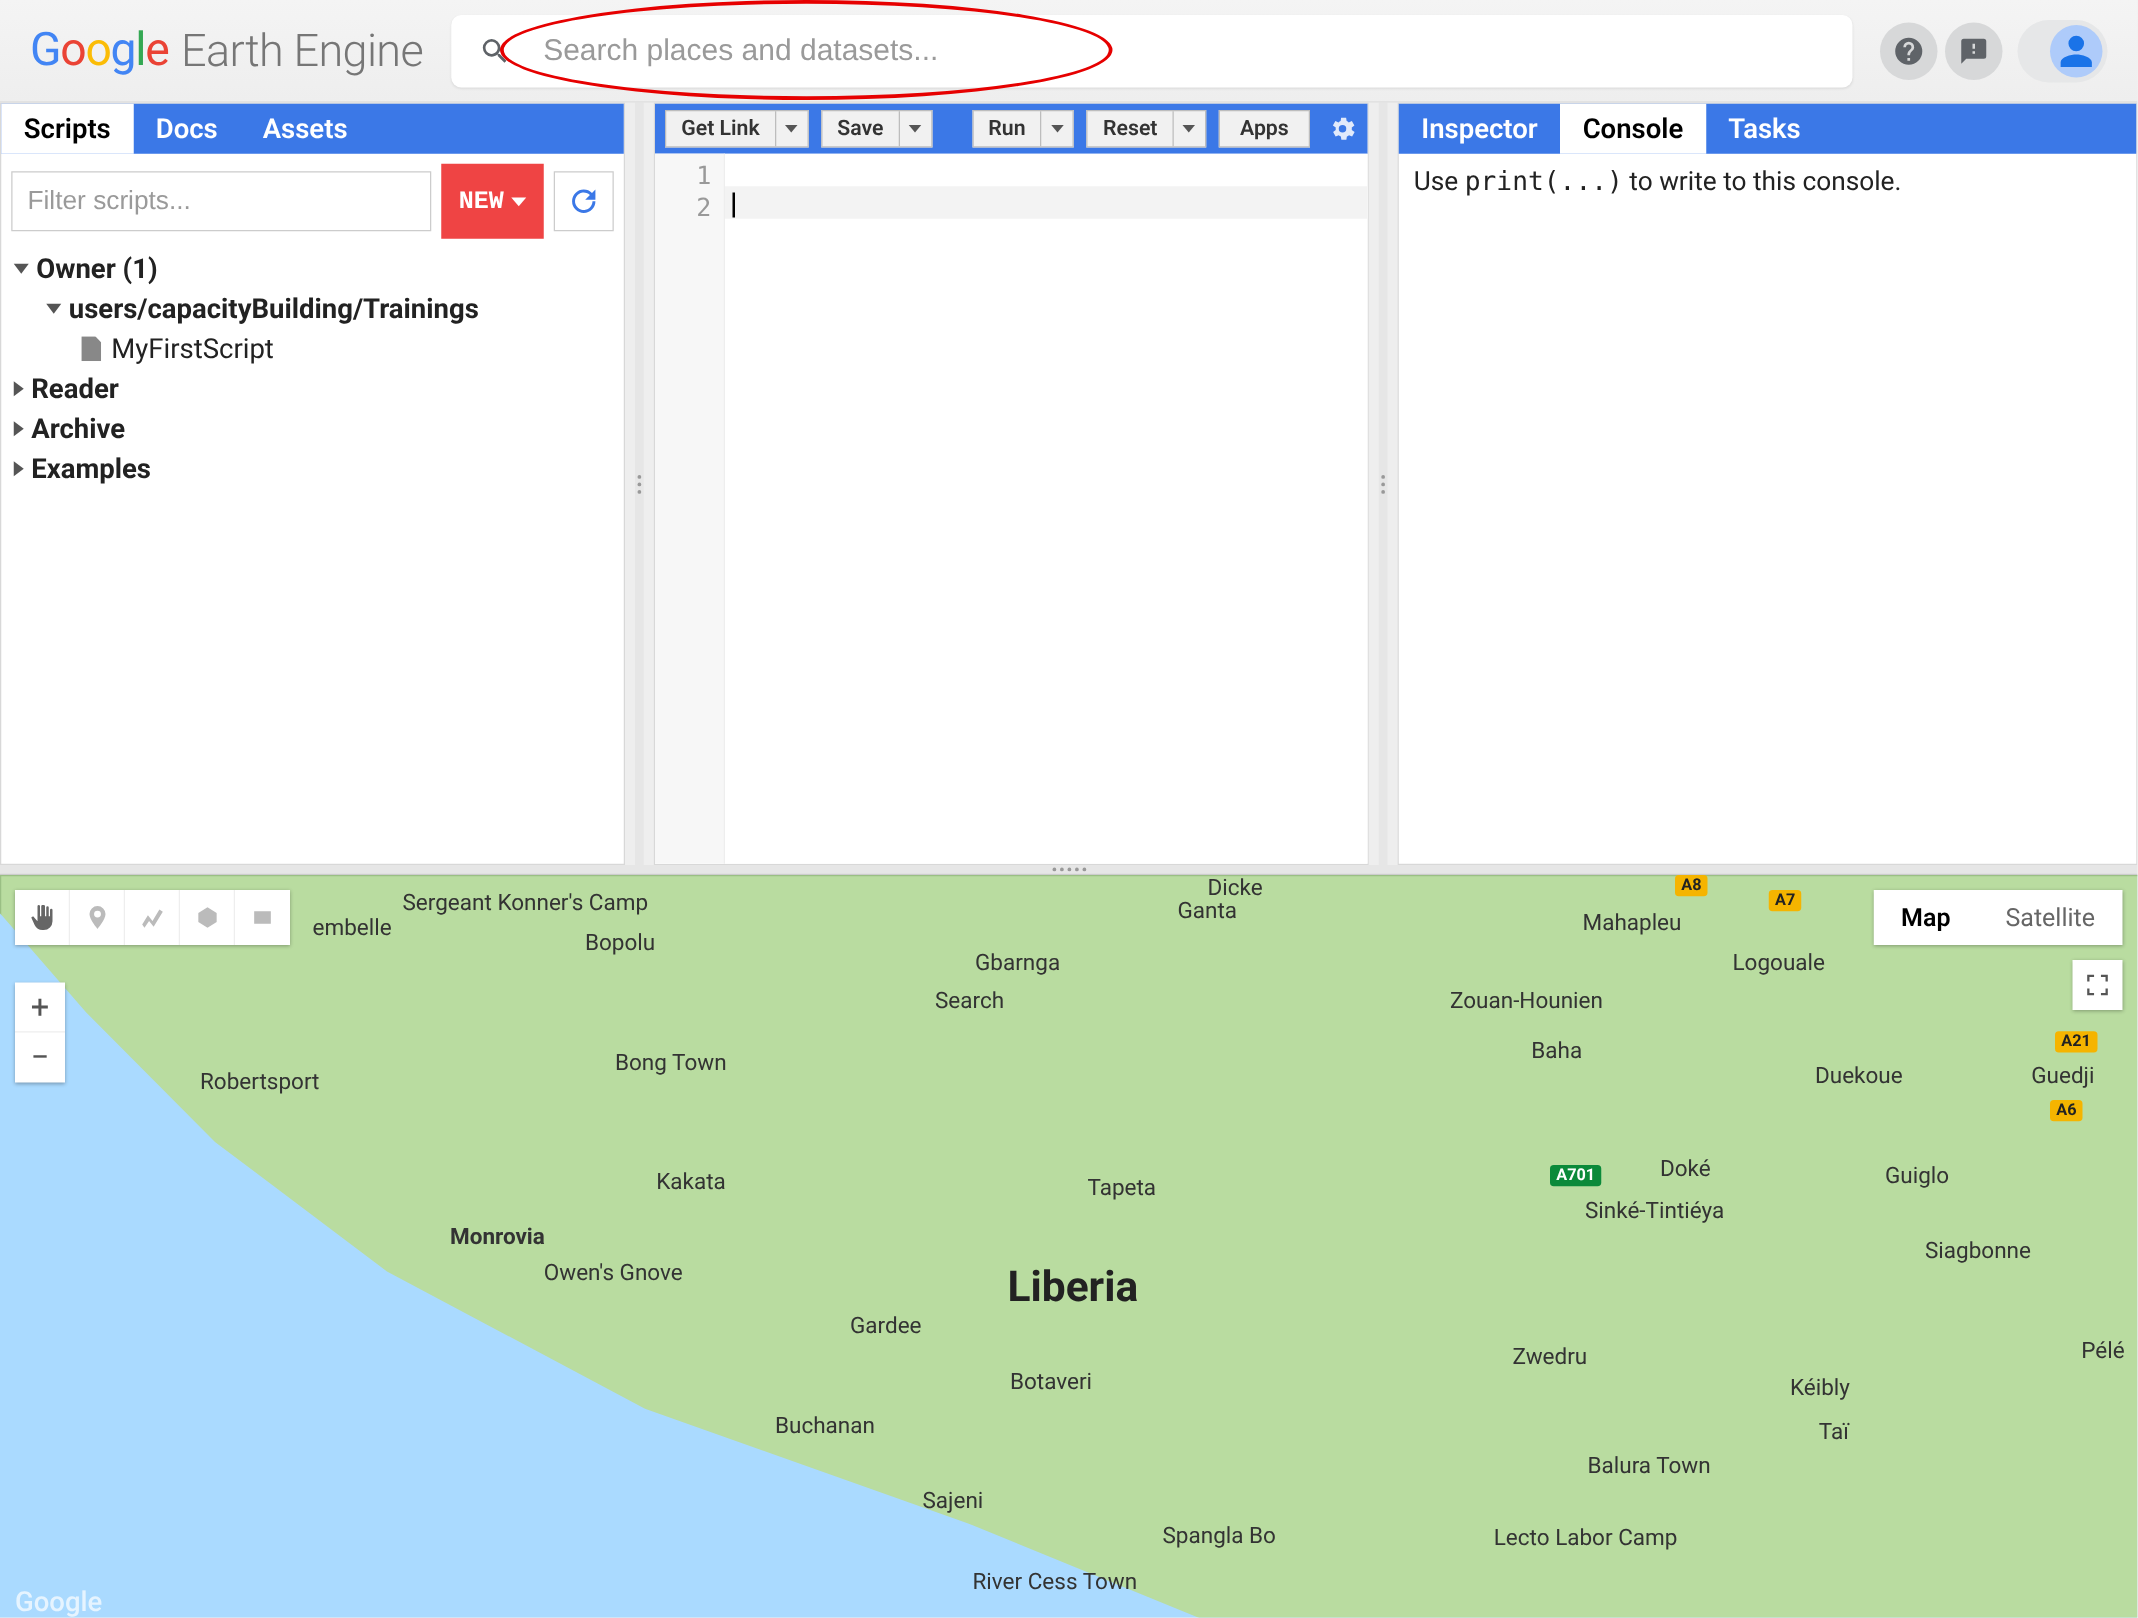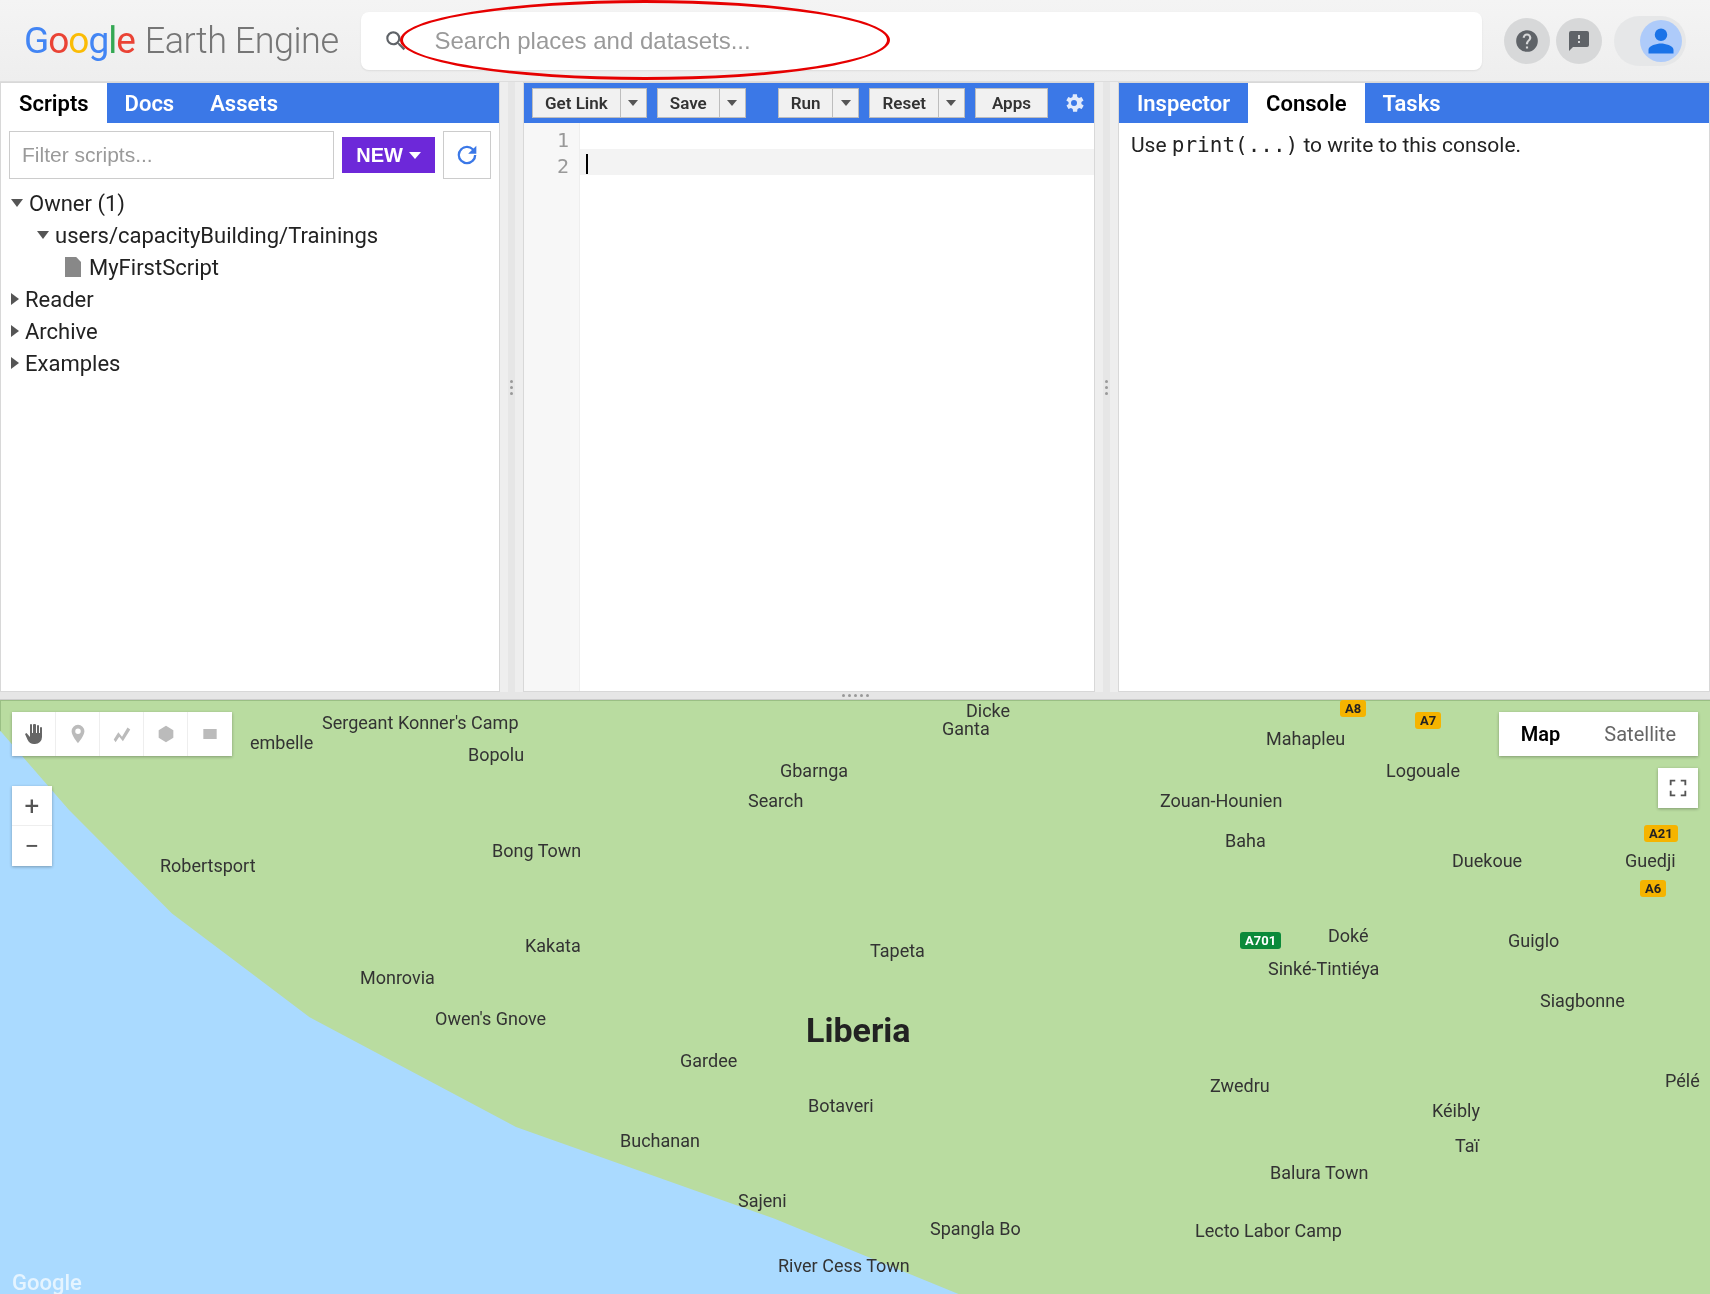--- a/index.html
+++ b/index.html
@@ -26,31 +26,31 @@
   .panel-mid { width: 572px; }
   .panel-right { flex: 1; }
 
   .tabbar { height: 40px; background: #3b78e7; display: flex; align-items: stretch; }
   .tab { padding: 0 18px; display: flex; align-items: center; font-size: 22px; font-weight: 600; color: #fff; cursor: pointer; }
   .tab.active { background: #fff; color: #000; }
 
   .left-toolbar { display: flex; align-items: center; padding: 8px; gap: 8px; }
   .filter-input { flex: 1; height: 48px; border: 1px solid #ccc; font-size: 21px; padding: 0 12px; color: #555; }
   .filter-input::placeholder { color: #9a9a9a; }
-  .new-btn { height: 36px; background: #6d28d9; color: #fff; font-weight: 600; font-size: 20px; padding: 0 14px; border: none; display: flex; align-items: center; gap: 6px; cursor: pointer; }
+  .new-btn { height: 60px; background: #ef4444; color: #fff; font-weight: 600; font-size: 20px; padding: 0 14px; border: none; display: flex; align-items: center; gap: 6px; cursor: pointer; font-family: Liberation Mono, monospace; }
   .new-btn .caret { width:0; height:0; border-left:6px solid transparent; border-right:6px solid transparent; border-top:7px solid #fff; }
   .refresh-btn { width: 48px; height: 48px; border: 1px solid #ccc; background: #fff; display:flex; align-items:center; justify-content:center; cursor:pointer; }
   .refresh-btn svg { fill:#3b78e7; }
 
   .tree { padding: 0 10px 10px 10px; font-size: 22px; color:#222; }
   .tree-row { display:flex; align-items:center; height: 32px; cursor: pointer; white-space: nowrap; }
   .tri { display:inline-block; margin-right:6px; }
   .tri.open { width:0; height:0; border-left:6px solid transparent; border-right:6px solid transparent; border-top:8px solid #555; }
   .tri.closed { width:0; height:0; border-top:6px solid transparent; border-bottom:6px solid transparent; border-left:8px solid #555; }
-  .tree-row.bold { font-weight:400; }
+  .tree-row.bold { font-weight:700; }
   .tree-indent-1 { padding-left: 26px; }
   .tree-indent-2 { padding-left: 54px; }
   .file-ico { width:16px; height:20px; background:#888; margin-right:8px; display:inline-block; clip-path: polygon(0 0, 70% 0, 100% 25%, 100% 100%, 0 100%); }
 
   .mid-toolbar { height: 40px; background: #3b78e7; display:flex; align-items:center; padding: 0 8px; gap: 10px; }
   .tool-btn { height: 30px; background: #f1f1f1; border: 1px solid #bdbdbd; display:flex; align-items:center; font-size:17px; font-weight:600; color:#333; cursor:pointer; }
   .tool-btn .lbl { padding: 0 12px; height:100%; display:flex; align-items:center; }
   .tool-btn .dd { width: 26px; height:100%; border-left:1px solid #bdbdbd; display:flex; align-items:center; justify-content:center; }
   .tool-btn .dd .caret { width:0; height:0; border-left:5px solid transparent; border-right:5px solid transparent; border-top:6px solid #555; }
   .tool-btn.single .lbl { padding: 0 16px; }
@@ -263,21 +263,21 @@
     <span class="dot"></span>
     <span class="dot"></span>
   </div>
 
 <div class="map">
   <div class="ocean"></div>
   <div class="land land1"></div>
 
   <div class="map-label big" style="left:806px; top:310px;">Liberia</div>
 
-  <div class="map-label" style="left:360px; top:267px; font-weight:400;">Monrovia</div>
+  <div class="map-label" style="left:360px; top:279px; font-weight:700;">Monrovia</div>
   <div class="map-label" style="left:160px; top:155px;">Robertsport</div>
   <div class="map-label" style="left:525px; top:235px;">Kakata</div>
   <div class="map-label" style="left:435px; top:308px;">Owen's Gnove</div>
   <div class="map-label" style="left:468px; top:44px;text-align:center;">Bopolu</div>
   <div class="map-label" style="left:780px; top:60px;">Gbarnga</div>
   <div class="map-label" style="left:748px; top:90px;">Search</div>
   <div class="map-label" style="left:492px; top:140px;">Bong Town</div>
   <div class="map-label" style="left:870px; top:240px;">Tapeta</div>
   <div class="map-label" style="left:942px; top:18px;">Ganta</div>
   <div class="map-label" style="left:680px; top:350px;">Gardee</div>

